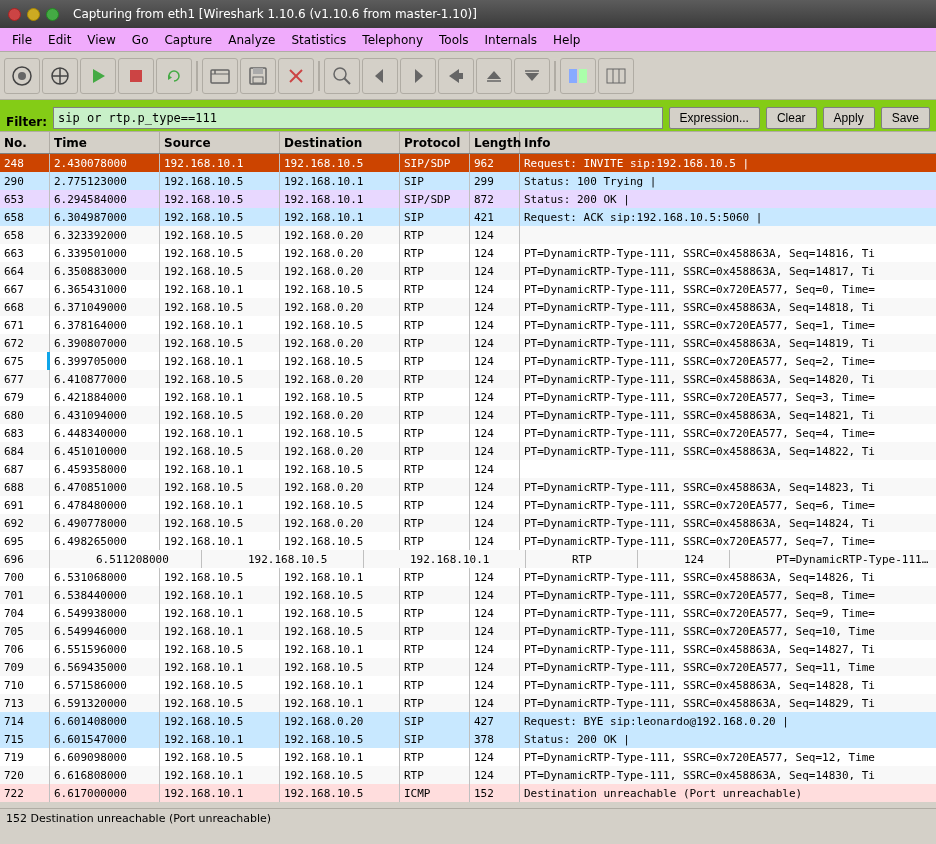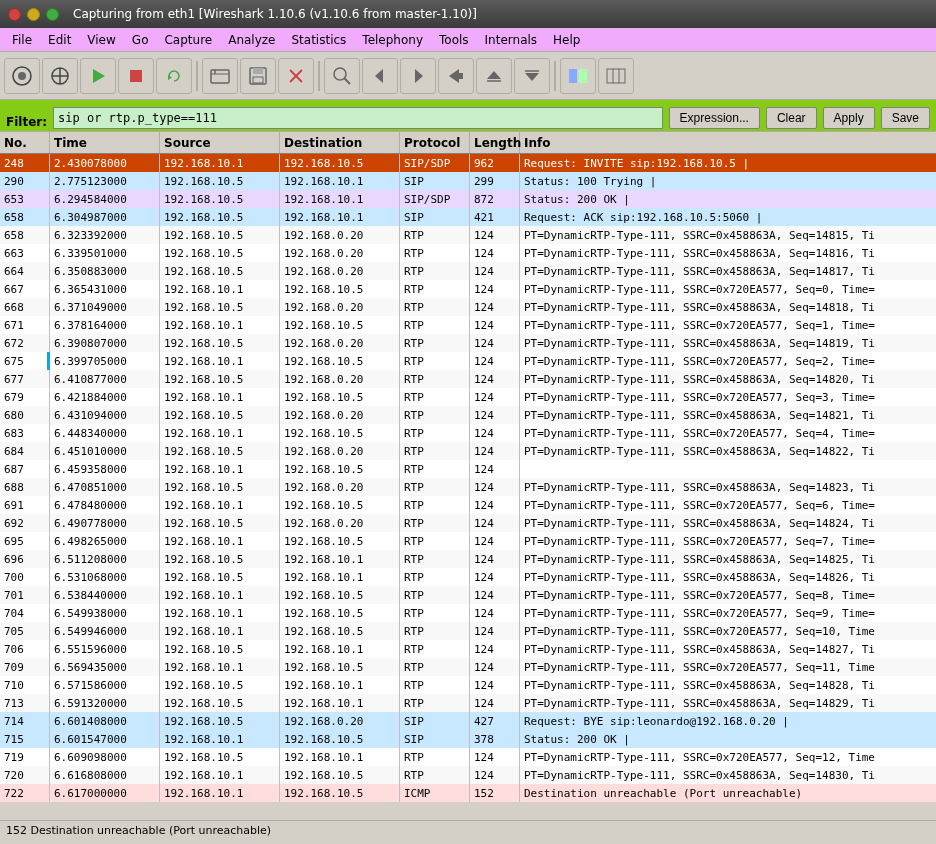--- a/index.html
+++ b/index.html
@@ -138,21 +138,21 @@
     .packet-row:nth-child(even) { background: #f0f0f0; }
     .packet-row:nth-child(odd) { background: #ffffff; }
     .header-col {
       border-right: 1px solid #b0aca4;
       height: 100%;
       display: flex;
       align-items: center;
     }
     #status-bar {
       position: absolute;
-      bottom: 4px;
+      bottom: 16px;
       width: 936px;
       height: 20px;
       background: #d4d0c8;
       border-top: 1px solid #b0aca4;
       display: flex;
       align-items: center;
       padding: 0 6px;
       font-size: 11px;
     }
   </style>
@@ -338,21 +338,20 @@
     <div class="col-len" style="border-right:1px solid #c0c0c0;height:100%;display:flex;align-items:center;">421</div>
     <div class="col-info" style="overflow:hidden;white-space:nowrap;text-overflow:ellipsis;">Request: ACK sip:192.168.10.5:5060 |</div>
   </div>
       <div class="packet-row" style="background: rgb(248, 248, 248);">
     <div class="col-no" style="border-right:1px solid #c0c0c0;height:100%;display:flex;align-items:center;">658</div>
     <div class="col-time" style="border-right:1px solid #c0c0c0;height:100%;display:flex;align-items:center;">6.323392000</div>
     <div class="col-source" style="border-right:1px solid #c0c0c0;height:100%;display:flex;align-items:center;">192.168.10.5</div>
     <div class="col-dest" style="border-right:1px solid #c0c0c0;height:100%;display:flex;align-items:center;">192.168.0.20</div>
     <div class="col-proto" style="border-right:1px solid #c0c0c0;height:100%;display:flex;align-items:center;">RTP</div>
     <div class="col-len" style="border-right:1px solid #c0c0c0;height:100%;display:flex;align-items:center;">124</div>
-    <div class="col-info" style="overflow:hidden;white-space:nowrap;text-overflow:ellipsis;">PT=DynamicRTP-Type-111, SSRC=0x458863A, Seq=14815, Ti</div>
   </div>
       <div class="packet-row" style="background: rgb(255, 255, 255);">
     <div class="col-no" style="border-right:1px solid #c0c0c0;height:100%;display:flex;align-items:center;">663</div>
     <div class="col-time" style="border-right:1px solid #c0c0c0;height:100%;display:flex;align-items:center;">6.339501000</div>
     <div class="col-source" style="border-right:1px solid #c0c0c0;height:100%;display:flex;align-items:center;">192.168.10.5</div>
     <div class="col-dest" style="border-right:1px solid #c0c0c0;height:100%;display:flex;align-items:center;">192.168.0.20</div>
     <div class="col-proto" style="border-right:1px solid #c0c0c0;height:100%;display:flex;align-items:center;">RTP</div>
     <div class="col-len" style="border-right:1px solid #c0c0c0;height:100%;display:flex;align-items:center;">124</div>
     <div class="col-info" style="overflow:hidden;white-space:nowrap;text-overflow:ellipsis;">PT=DynamicRTP-Type-111, SSRC=0x458863A, Seq=14816, Ti</div>
   </div>
@@ -492,21 +491,21 @@
   </div>
       <div class="packet-row" style="background: rgb(255, 255, 255);">
     <div class="col-no" style="border-right:1px solid #c0c0c0;height:100%;display:flex;align-items:center;">695</div>
     <div class="col-time" style="border-right:1px solid #c0c0c0;height:100%;display:flex;align-items:center;">6.498265000</div>
     <div class="col-source" style="border-right:1px solid #c0c0c0;height:100%;display:flex;align-items:center;">192.168.10.1</div>
     <div class="col-dest" style="border-right:1px solid #c0c0c0;height:100%;display:flex;align-items:center;">192.168.10.5</div>
     <div class="col-proto" style="border-right:1px solid #c0c0c0;height:100%;display:flex;align-items:center;">RTP</div>
     <div class="col-len" style="border-right:1px solid #c0c0c0;height:100%;display:flex;align-items:center;">124</div>
     <div class="col-info" style="overflow:hidden;white-space:nowrap;text-overflow:ellipsis;">PT=DynamicRTP-Type-111, SSRC=0x720EA577, Seq=7, Time=</div>
   </div>
-      <div class="packet-row" style="background: rgb(248, 248, 248);">
+      <div class="packet-row" style="background: rgb(248, 248, 248); gap: 42px;">
     <div class="col-no" style="border-right:1px solid #c0c0c0;height:100%;display:flex;align-items:center;">696</div>
     <div class="col-time" style="border-right:1px solid #c0c0c0;height:100%;display:flex;align-items:center;">6.511208000</div>
     <div class="col-source" style="border-right:1px solid #c0c0c0;height:100%;display:flex;align-items:center;">192.168.10.5</div>
     <div class="col-dest" style="border-right:1px solid #c0c0c0;height:100%;display:flex;align-items:center;">192.168.10.1</div>
     <div class="col-proto" style="border-right:1px solid #c0c0c0;height:100%;display:flex;align-items:center;">RTP</div>
     <div class="col-len" style="border-right:1px solid #c0c0c0;height:100%;display:flex;align-items:center;">124</div>
     <div class="col-info" style="overflow:hidden;white-space:nowrap;text-overflow:ellipsis;">PT=DynamicRTP-Type-111, SSRC=0x458863A, Seq=14825, Ti</div>
   </div>
       <div class="packet-row" style="background: rgb(255, 255, 255);">
     <div class="col-no" style="border-right:1px solid #c0c0c0;height:100%;display:flex;align-items:center;">700</div>

